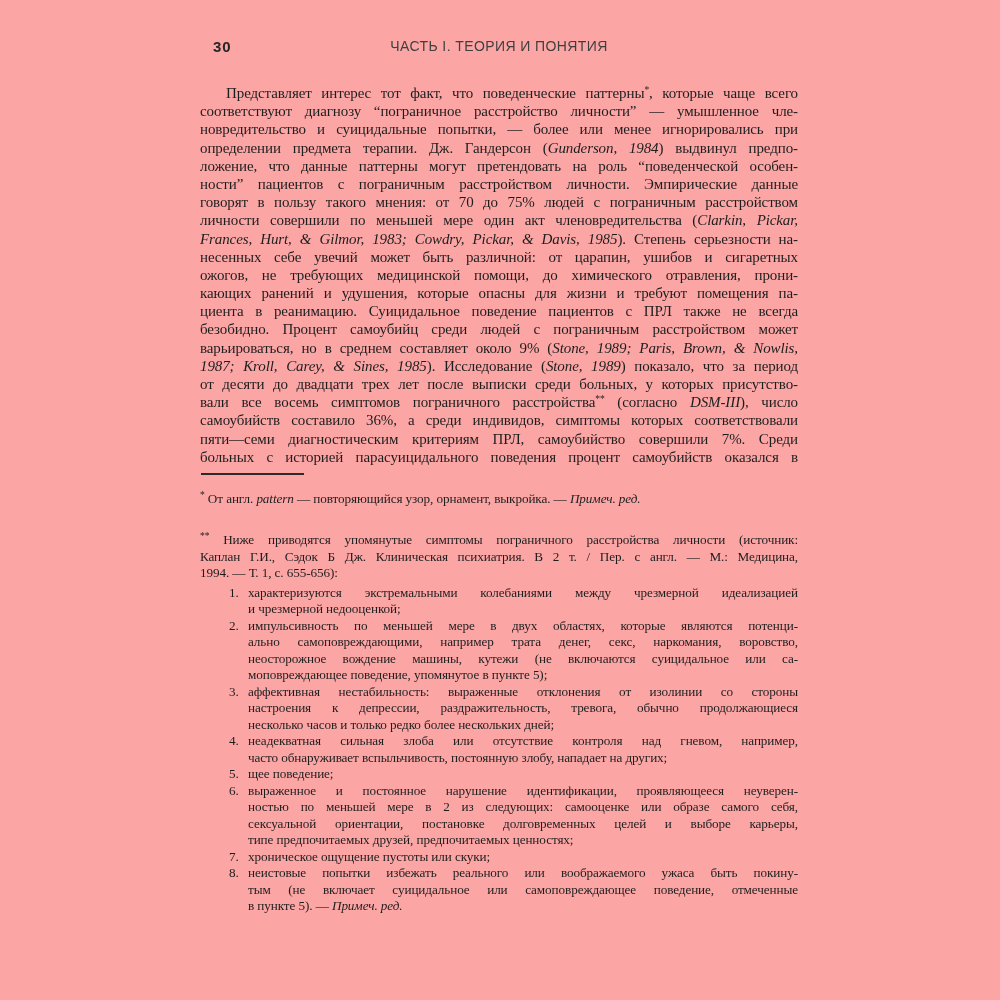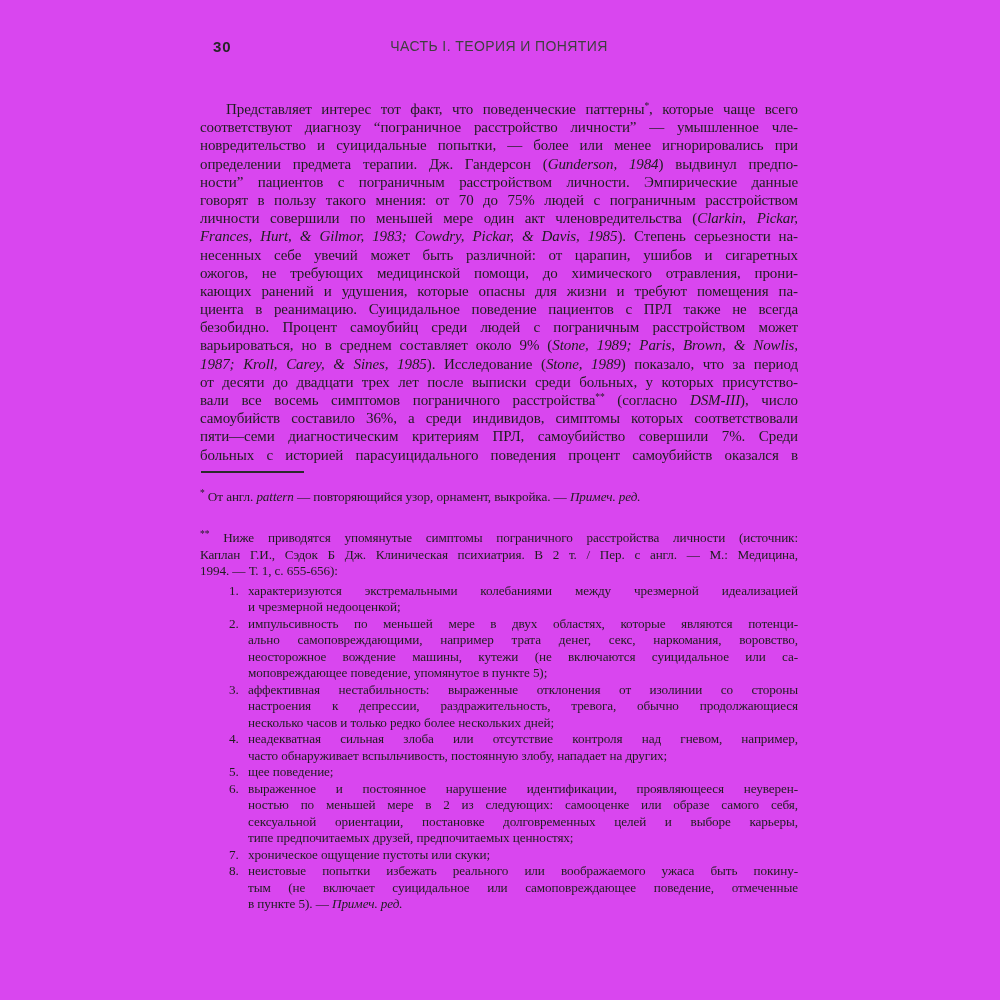--- a/index.html
+++ b/index.html
@@ -1,35 +1,35 @@
 <!DOCTYPE html>
 <html><head>
 <meta charset="utf-8">
 <style>
   html, body { margin: 0; padding: 0; background: #ffffff; }
   .page {
     position: relative;
     width: 1000px; height: 1000px;
-    background: #d946ef;
+    background: #fca5a5;
     overflow: hidden;
     color: #1e1e1e;
     font-family: "Liberation Serif", "DejaVu Serif", serif;
   }
   .content { position: absolute; left: 200px; top: 38px; width: 598px; }
 
   
   .hdr { position: relative; height: 18px; font-family: "Liberation Sans", "DejaVu Sans", sans-serif; }
   .pnum {
     position: absolute; left: 13px; top: 0;
     font-size: 15px; font-weight: 700; letter-spacing: .8px; color: #262626;
   }
   .rhead { display: block; text-align: center; font-size: 14px; letter-spacing: .4px; color: #3f3f3f; }
 
   
-  .bodyp { margin-top: 44px; }
+  .bodyp { margin-top: 28px; }
   .bl {
     font-size: 15px; line-height: 18.2px; height: 18.2px; overflow: hidden;
     text-align: justify; text-align-last: justify;
     letter-spacing: -.1px; word-spacing: -.2px; color: #1e1e1e;
   }
   .bl.first { text-indent: 26px; }
   i { font-style: italic; }
   sup { font-size: 9.5px; line-height: 0; position: relative; top: -5px; vertical-align: baseline; }
 
   
@@ -57,20 +57,21 @@
     <div class="hdr">
       <span class="pnum">30</span>
       <span class="rhead">ЧАСТЬ I. ТЕОРИЯ И ПОНЯТИЯ</span>
     </div>
 
     <div class="bodyp">
       <div class="bl first">Представляет интерес тот факт, что поведенческие паттерны<sup>*</sup>, которые чаще всего</div>
       <div class="bl">соответствуют диагнозу “пограничное расстройство личности” — умышленное чле-</div>
       <div class="bl">новредительство и суицидальные попытки, — более или менее игнорировались при</div>
       <div class="bl">определении предмета терапии. Дж. Гандерсон (<i>Gunderson, 1984</i>) выдвинул предпо-</div>
+      <div class="bl">ложение, что данные паттерны могут претендовать на роль “поведенческой особен-</div>
       <div class="bl">ности” пациентов с пограничным расстройством личности. Эмпирические данные</div>
       <div class="bl">говорят в пользу такого мнения: от 70 до 75% людей с пограничным расстройством</div>
       <div class="bl">личности совершили по меньшей мере один акт членовредительства (<i>Clarkin, Pickar,</i></div>
       <div class="bl"><i>Frances, Hurt, &amp; Gilmor, 1983; Cowdry, Pickar, &amp; Davis, 1985</i>). Степень серьезности на-</div>
       <div class="bl">несенных себе увечий может быть различной: от царапин, ушибов и сигаретных</div>
       <div class="bl">ожогов, не требующих медицинской помощи, до химического отравления, прони-</div>
       <div class="bl">кающих ранений и удушения, которые опасны для жизни и требуют помещения па-</div>
       <div class="bl">циента в реанимацию. Суицидальное поведение пациентов с ПРЛ также не всегда</div>
       <div class="bl">безобидно. Процент самоубийц среди людей с пограничным расстройством может</div>
       <div class="bl">варьироваться, но в среднем составляет около 9% (<i>Stone, 1989; Paris, Brown, &amp; Nowlis,</i></div>

